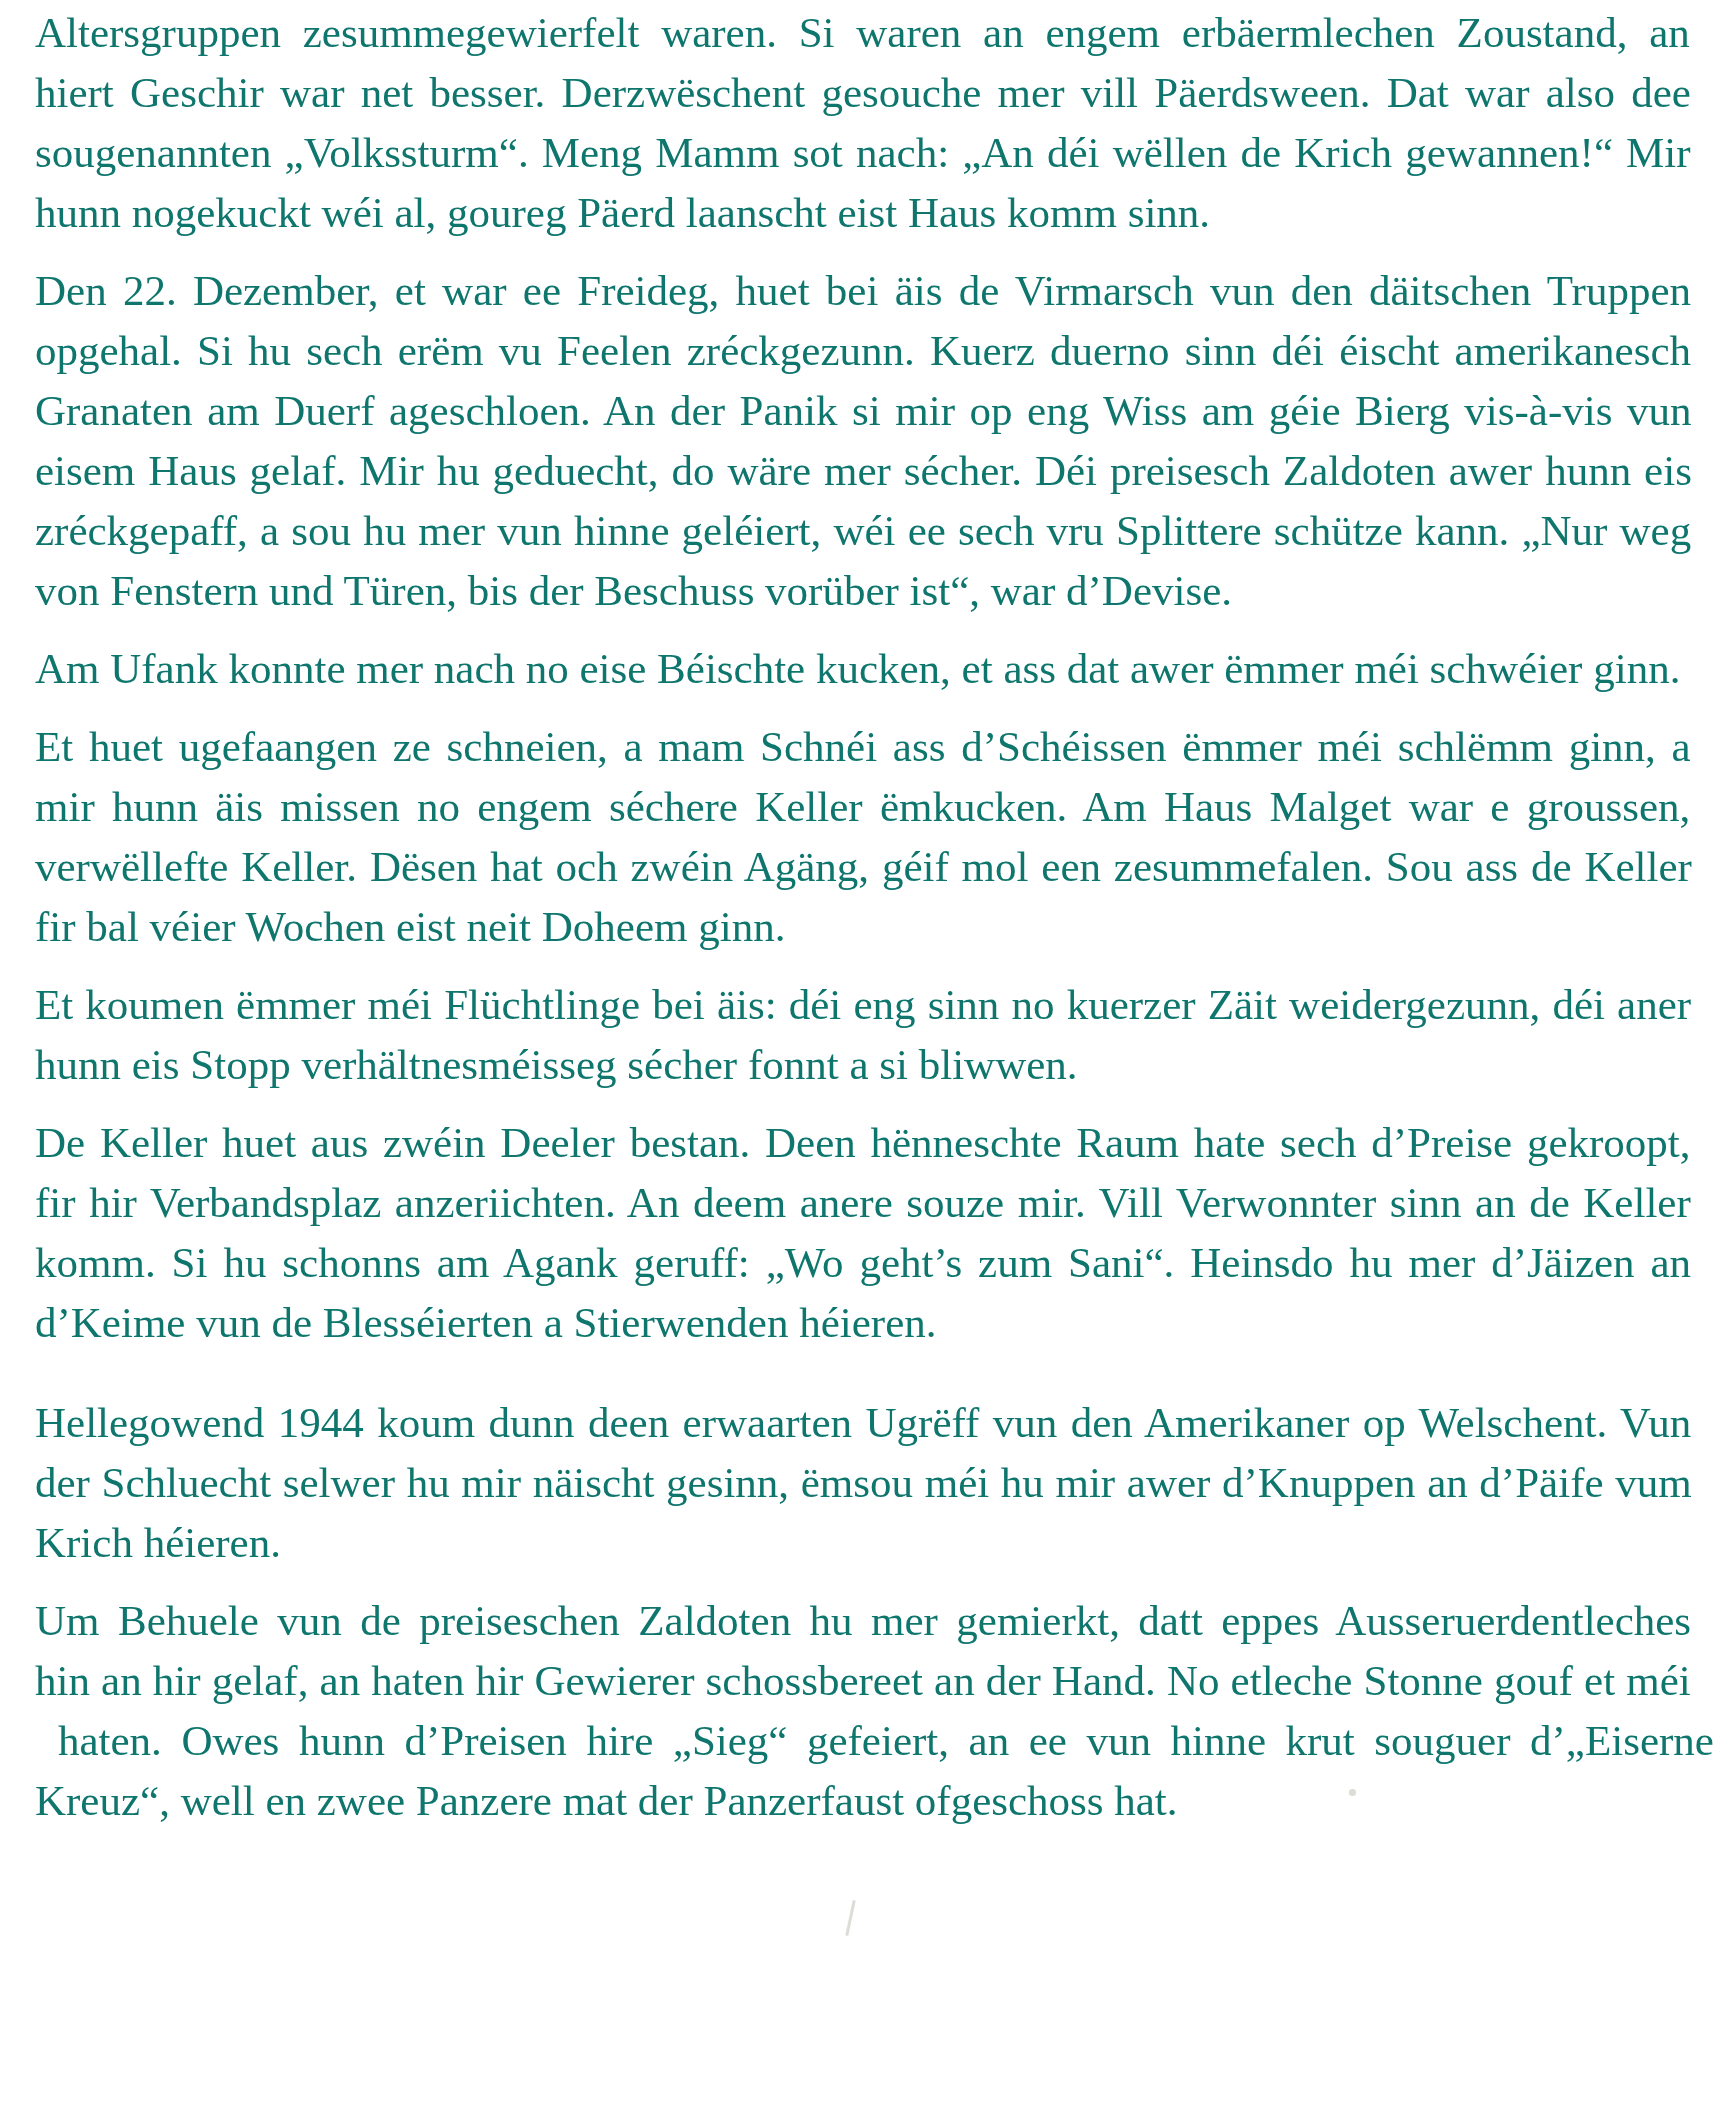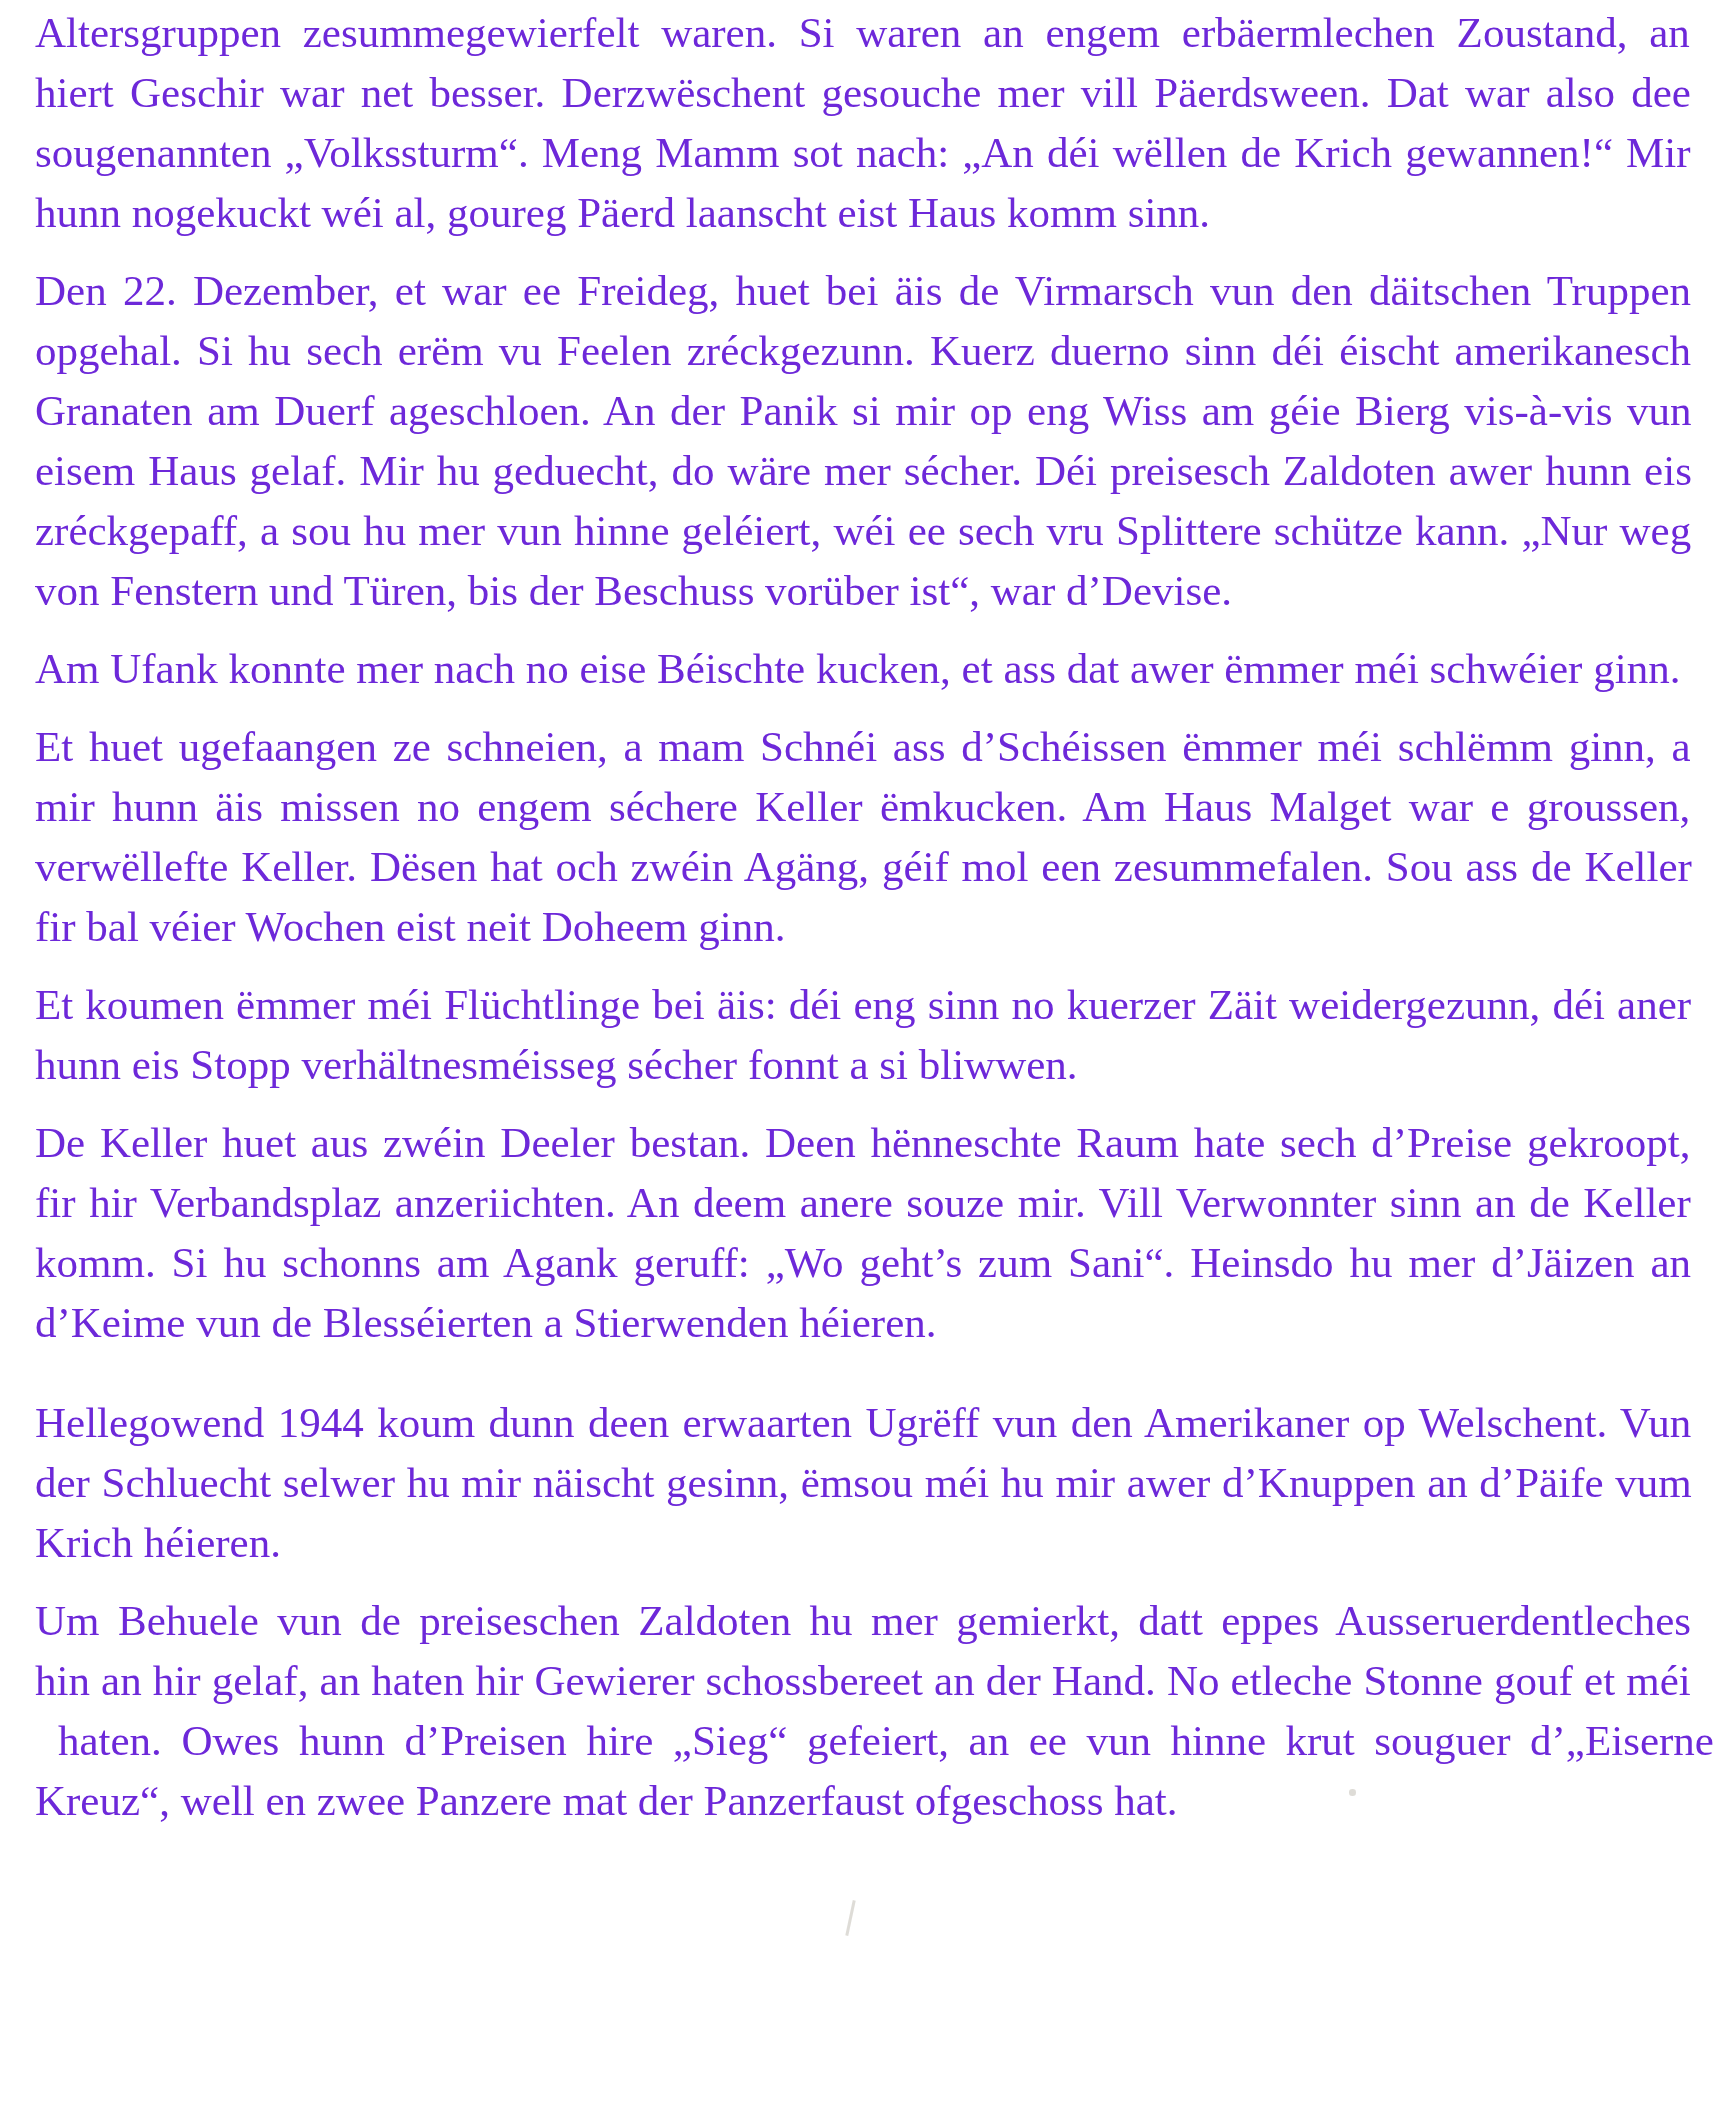--- a/index.html
+++ b/index.html
@@ -14,21 +14,21 @@
       position: relative;
     }
     .page {
       position: absolute;
       left: 35px;
       top: 0px;
       width: 1647px;
       font-family: "Liberation Serif", "DejaVu Serif", serif;
       font-size: 43px;
       line-height: 60px;
-      color: #6d28d9;
+      color: #0f766e;
       text-align: justify;
       text-align-last: left;
     }
     .para {
       margin: 0 0 18px 0;
       padding: 0;
       hyphens: none;
     }
     .para:first-child {
       margin-top: 3.3px;

